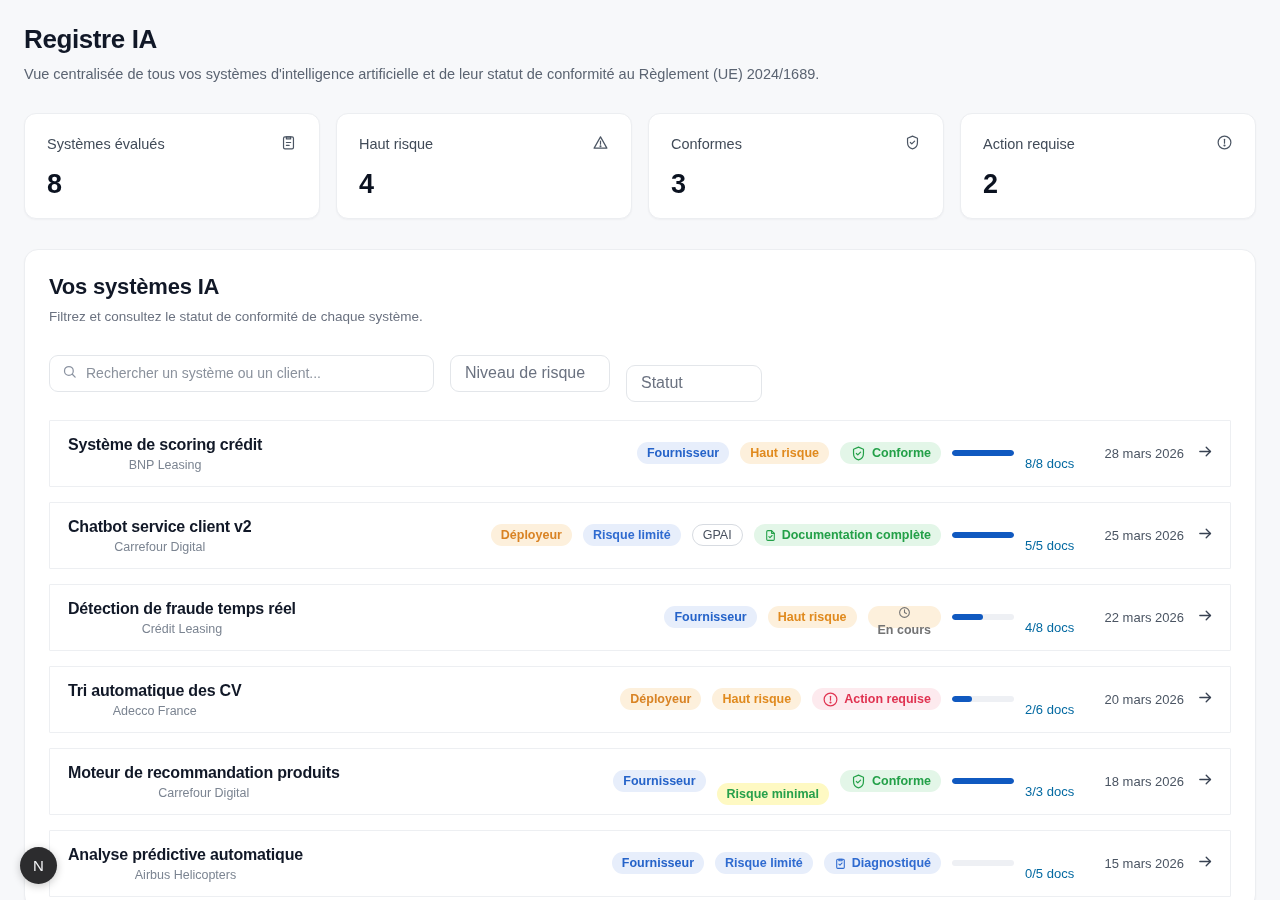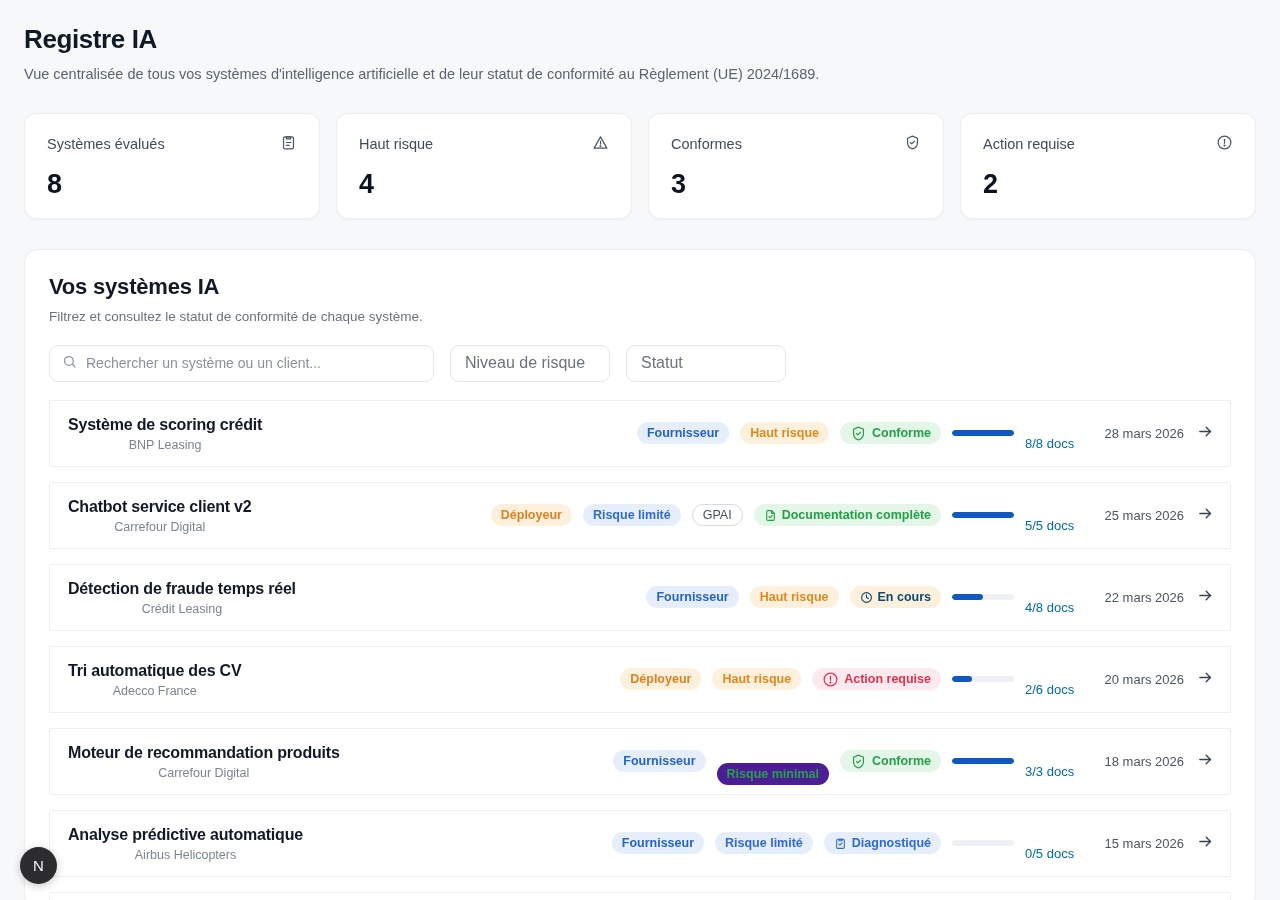--- a/index.html
+++ b/index.html
@@ -148,21 +148,21 @@
     border-radius: 9px;
     background: #fff;
     display: flex;
     align-items: center;
     padding: 14px 14px;
     font-size: 16px;
     color: #6b7280;
     white-space: nowrap;
   }
   .sf-risk   { width: 160px; }
-  .sf-status { width: 160px; }
+  .sf-status { width: 136px; margin-top: 20px; }
   .sf-client { width: 160px; }
 
   
   .rows { margin-top: 18px; }
 
   .sys-row {
     display: flex;
     align-items: center;
     justify-content: space-between;
     background: #ffffff;
@@ -210,31 +210,31 @@
     white-space: nowrap;
     line-height: 1;
   }
   .badge svg { display: block; flex: 0 0 auto; }
 
   .badge.role-blue   { background: #e7eefb; color: #2563c9; }
   .badge.role-amber  { background: #fdf0dc; color: #d98324; }
 
   .badge.risk-amber  { background: #fdf0dc; color: #e08a1e; }
   .badge.risk-blue   { background: #e7eefb; color: #2f6bd0; }
-  .badge.risk-green  { background: #4c1d95; color: #27a04b; margin-top: 26px; }
+  .badge.risk-green  { background: #fef9c3; color: #27a04b; margin-top: 26px; }
 
   .badge.outline {
     background: #ffffff;
     color: #4a5260;
     border: 1px solid #d7dbe1;
     font-weight: 500;
   }
 
   .badge.st-green  { background: #e3f6e8; color: #23a048; }
-  .badge.st-amber  { background: #fdf0dc; color: #0c4a6e; }
+  .badge.st-amber  { background: #fdf0dc; color: #737373; flex-direction: column; }
   .badge.st-red    { background: #fdeaee; color: #e03351; }
   .badge.st-blue   { background: #e7eefb; color: #2f6bd0; }
 
   
   .progress {
     width: 62px;
     height: 6px;
     border-radius: 3px;
     background: #eef0f4;
     overflow: hidden;

